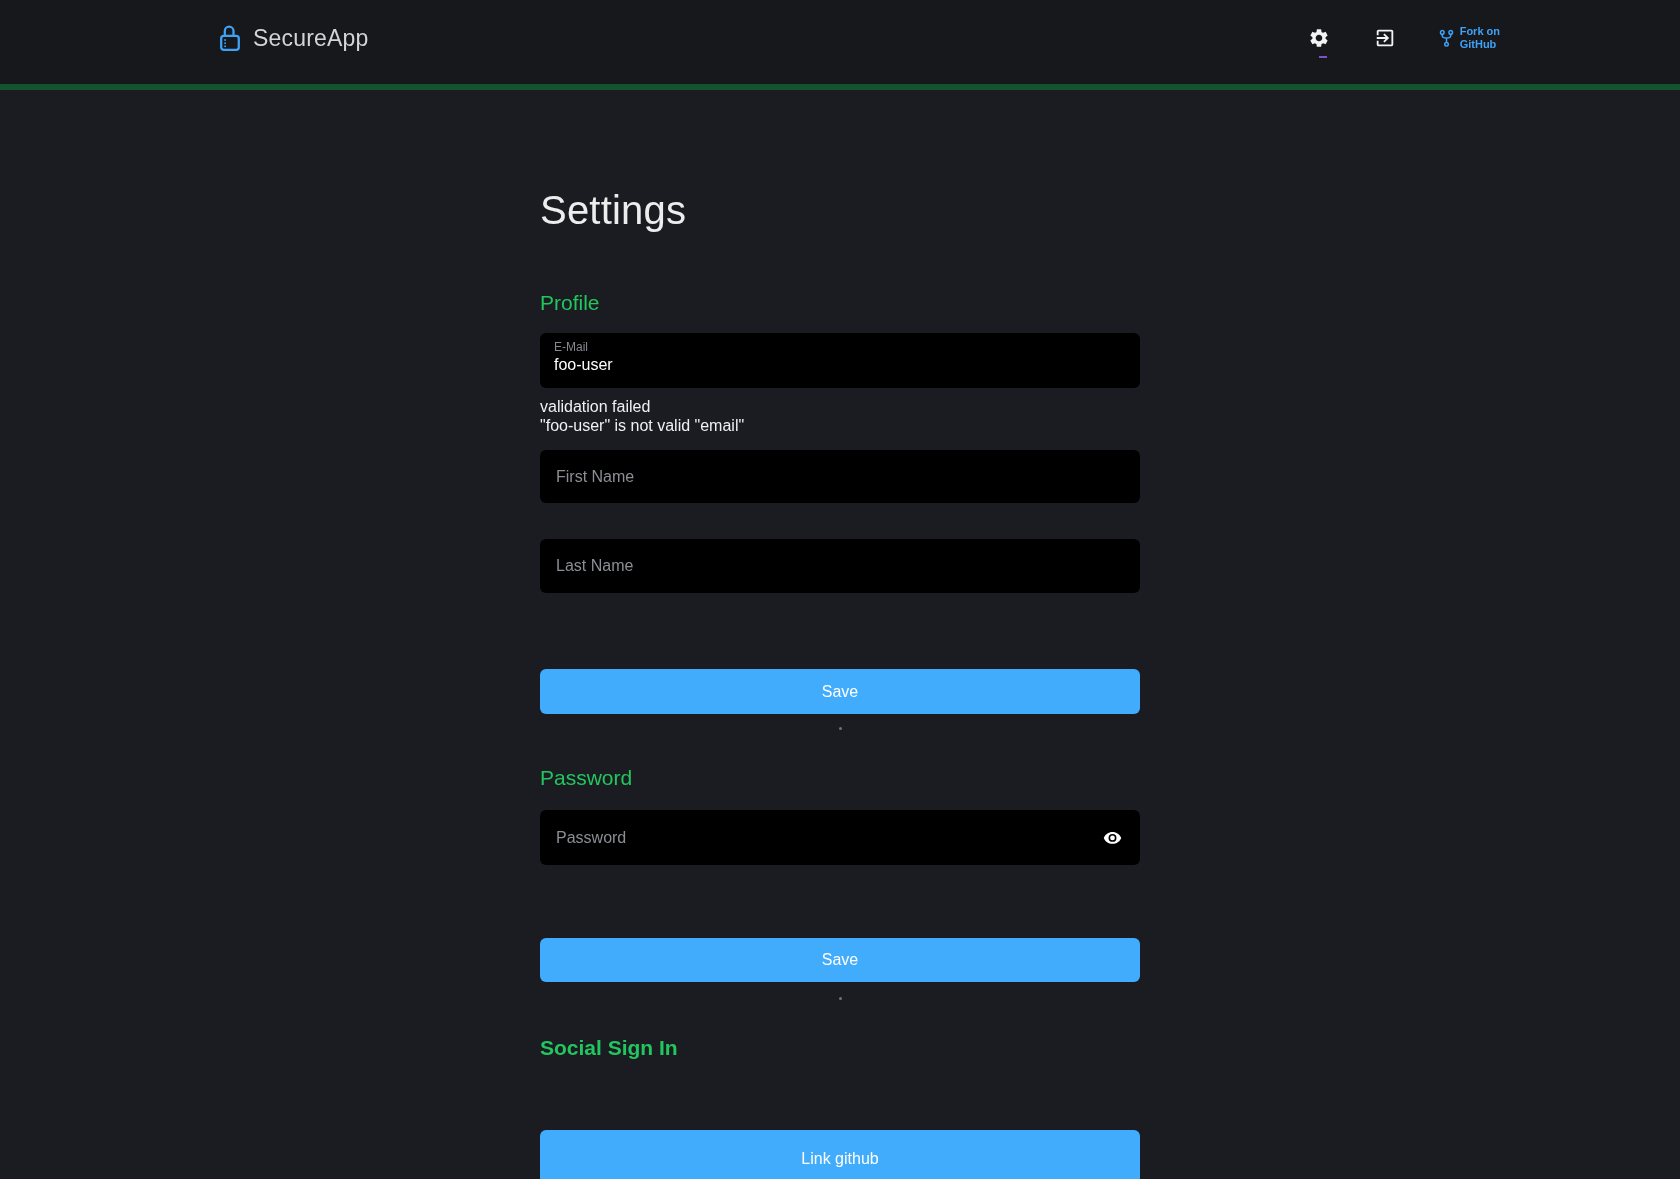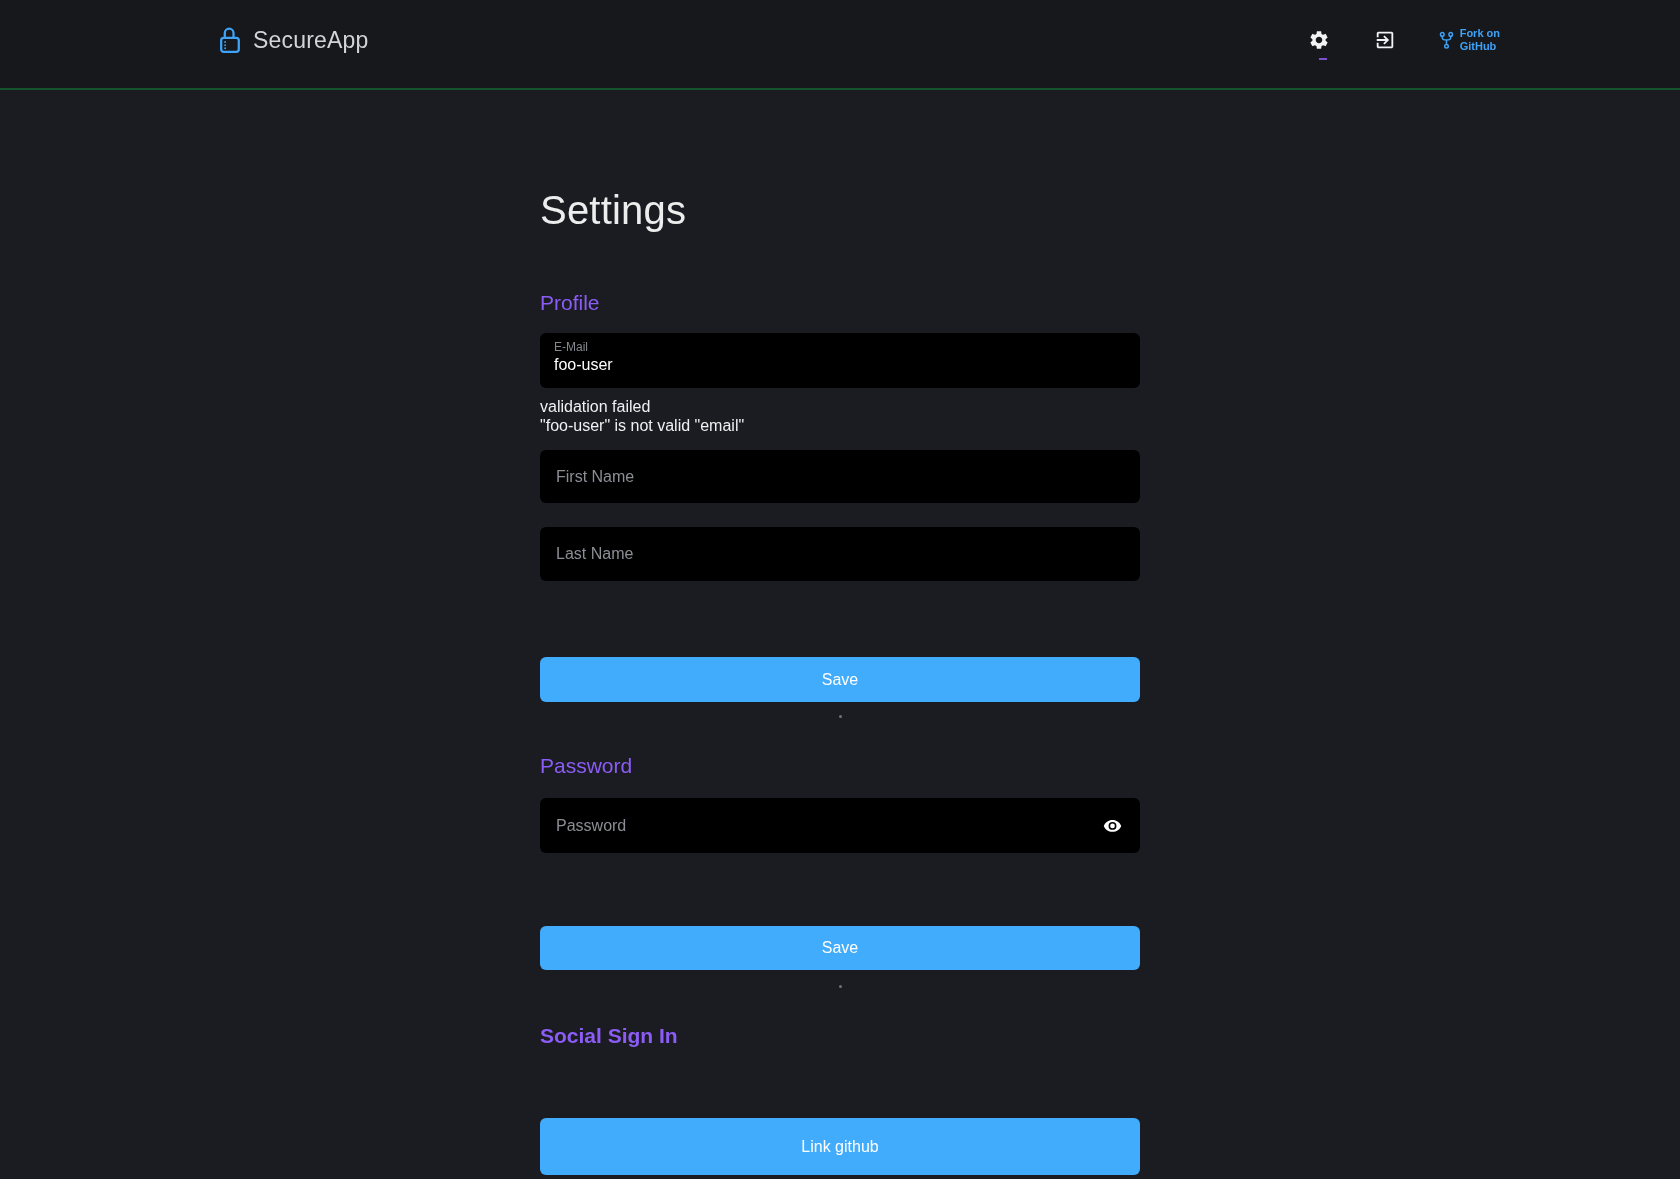--- a/index.html
+++ b/index.html
@@ -9,21 +9,21 @@
     background:#1b1c21;
     font-family:"Liberation Sans", sans-serif;
     overflow:hidden;
     color:#e6e7e9;
   }
 
   
   .navbar {
     height:90px;
     background:#17181c;
-    border-bottom:2px solid #14532d;
+    border-bottom:6px solid #14532d;
     display:flex;
     align-items:center;
     justify-content:space-between;
     padding:0 180px 8px 218px;
   }
   .brand { display:flex; align-items:center; gap:10px; cursor:pointer; }
   .brand-name { font-size:23px; color:#d3d4d6; letter-spacing:0.2px; }
   .nav-actions { display:flex; align-items:center; gap:32px; }
   .icon-btn {
     background:transparent; border:none; padding:0;
@@ -46,21 +46,21 @@
   
   .form-col { width:600px; margin:0 auto; }
 
   .page-title {
     margin:98px 0 0 0;
     font-size:40px; font-weight:300; line-height:44px;
     color:#ededee; letter-spacing:0.2px;
   }
   .section-heading {
     font-size:21px; font-weight:400; line-height:24px;
-    color:#8b5cf6; margin:0;
+    color:#22c55e; margin:0;
   }
   .h-profile  { margin-top:59px; }
   .h-password { margin-top:36px; }
   .h-social   { margin-top:36px;font-weight:bold; }
 
   .input-box {
     background:#000; border-radius:6px; width:100%;
   }
   .email-box { margin-top:18px; height:55px; padding:7px 14px 2px 14px; }
   .float-label {
@@ -70,21 +70,21 @@
     display:block; width:100%;
     background:transparent; border:none; outline:none;
     color:#fff; font-size:16px; line-height:20px; padding:1px 0 0 0;
     font-family:"Liberation Sans", sans-serif;
   }
   .validation {
     margin-top:9px; font-size:16px; line-height:19px; color:#eef0f1;
   }
   .plain-box { position:relative; display:flex; align-items:center; padding:11px 14px; }
   .first-box { margin-top:15px; height:53px; }
-  .last-box  { margin-top:24px; height:54px; }
+  .last-box  { margin-top:36px; height:54px; }
   .pw-box    { margin-top:20px; height:55px; }
   .plain-box input {
     flex:1; background:transparent; border:none; outline:none;
     color:#fff; font-size:16px;
     font-family:"Liberation Sans", sans-serif;
   }
   .plain-box input::placeholder { color:#8b8e94; opacity:1; }
   .email-box input::placeholder { color:#8b8e94; opacity:1; }
 
   .eye-btn {

